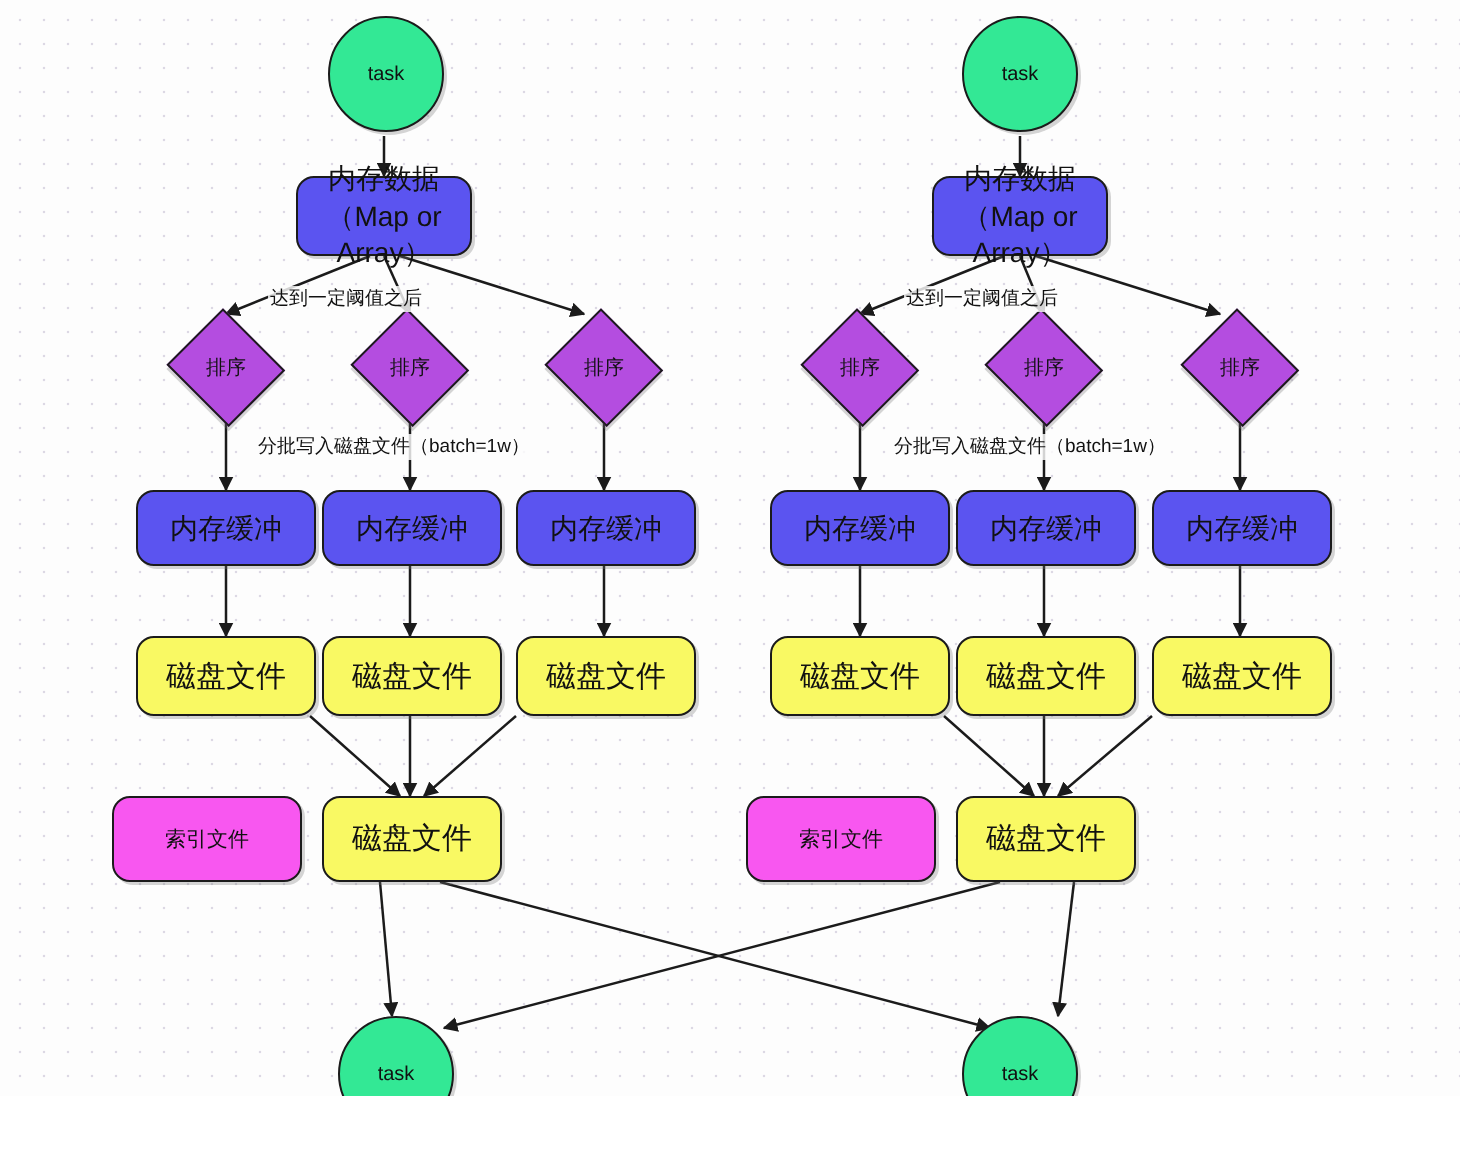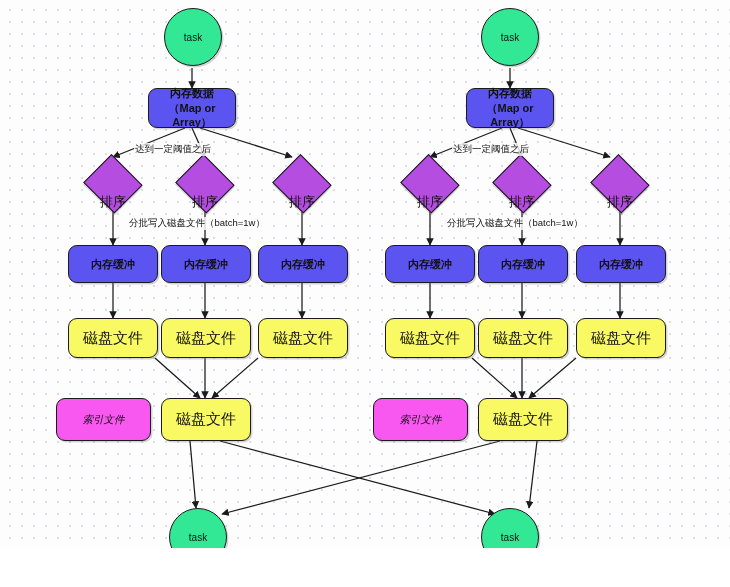--- a/index.html
+++ b/index.html
@@ -38,31 +38,29 @@
   }
   .node-task {
     border-radius: 50%;
     background: #33e895;
     font-size: 10px;
     box-shadow: 1.5px 1.5px 0 rgba(120,120,120,0.30);
   }
   .node-memdata, .node-membuf {
     border-radius: 9px;
     background: #5b54f0;
-    font-size: 11px;
+    font-size: 14px;
     line-height: 1.35;
     box-shadow: 1.5px 1.5px 0 rgba(120,120,120,0.30);
-    font-weight: bold;
   }
   .node-sort {
     background: transparent;
     border: none;
     box-shadow: none;
-    font-size: 13px;
-    align-items: flex-end;
+    font-size: 10px;
   }
   .node-sort .diamond-shape {
     position: absolute;
     left: 50%;
     top: 50%;
     width: 70.71%;
     height: 70.71%;
     transform: translate(-50%, -50%) rotate(45deg);
     background: #b44de0;
     border: 1.3px solid #1b1b1b;
@@ -76,21 +74,20 @@
     border-radius: 9px;
     background: #f9f963;
     font-size: 15px;
     box-shadow: 1.5px 1.5px 0 rgba(120,120,120,0.30);
   }
   .node-index {
     border-radius: 9px;
     background: #f857f0;
     font-size: 10.5px;
     box-shadow: 1.5px 1.5px 0 rgba(120,120,120,0.30);
-    font-style: italic;
   }
   .edge-label {
     position: absolute;
     font-size: 9.5px;
     color: #111111;
     white-space: nowrap;
     background: rgba(253,253,253,0.82);
     padding: 0 1px;
     z-index: 4;
   }

